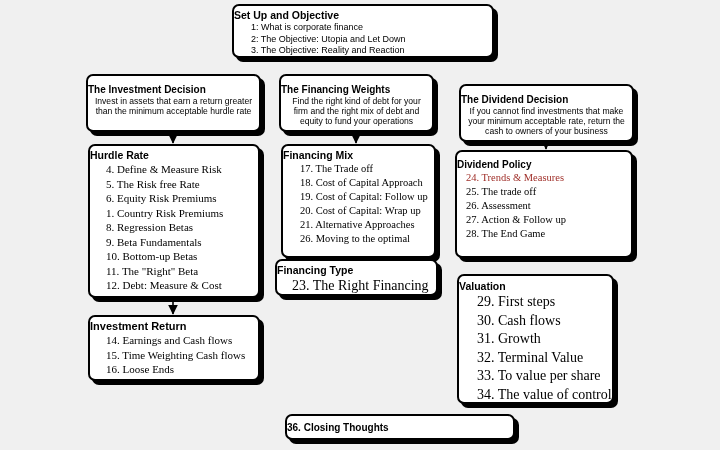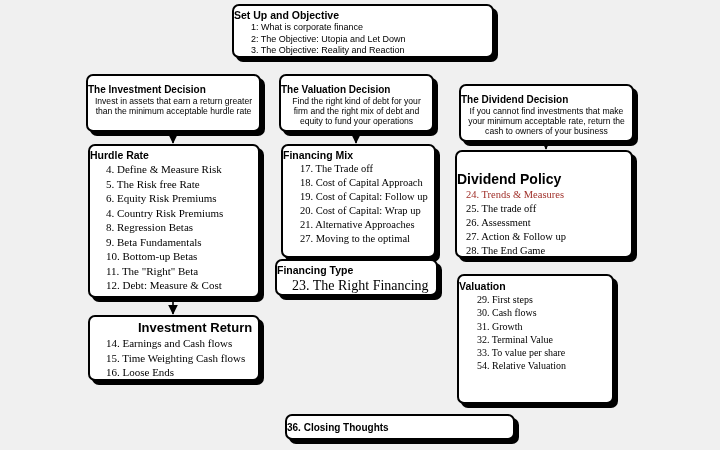--- a/index.html
+++ b/index.html
@@ -57,42 +57,42 @@
   .dec .title{font-size:10px;padding-top:8px;}
   .dec .desc{font-size:8.6px;padding:1px 5px 0 5px;}
 
   
   #box-hurdle-rate{left:88px;top:144px;width:172px;height:154px;}
   #box-hurdle-rate .title{font-size:10.5px;padding-top:3px;}
   #box-hurdle-rate .list{font-size:11px;line-height:1.32;padding-left:7px;margin-top:1px;}
 
   
   #box-investment-return{left:88px;top:315px;width:172px;height:66px;}
-  #box-investment-return .title{font-size:13px;padding-top:3px;padding-left:48px;}
+  #box-investment-return .title{font-size:11px;padding-top:3px;}
   #box-investment-return .list{font-size:11px;line-height:1.32;padding-left:7px;margin-top:1px;}
 
   
   #box-financing-mix{left:281px;top:144px;width:155px;height:114px;}
   #box-financing-mix .title{font-size:10.5px;padding-top:3px;}
   #box-financing-mix .list{font-size:10.5px;line-height:1.33;padding-left:8px;margin-top:1px;}
 
   
   #box-financing-type{left:275px;top:259px;width:163px;height:37px;}
   #box-financing-type .title{font-size:10.5px;padding-top:3px;}
   #box-financing-type .list{font-size:14px;line-height:1.3;padding-left:6px;margin-top:1px;}
 
   
   #box-dividend-policy{left:455px;top:150px;width:178px;height:108px;}
-  #box-dividend-policy .title{font-size:14px;padding-top:19px;}
+  #box-dividend-policy .title{font-size:10px;padding-top:7px;}
   #box-dividend-policy .list{font-size:10.5px;line-height:1.34;margin-top:1px;}
 
   
   #box-valuation{left:457px;top:274px;width:157px;height:130px;}
   #box-valuation .title{font-size:10.5px;padding-top:4px;}
-  #box-valuation .list{font-size:10px;line-height:1.33;padding-left:9px;margin-top:1px;}
+  #box-valuation .list{font-size:14px;line-height:1.33;padding-left:9px;margin-top:1px;}
 
   
   #box-closing{left:285px;top:414px;width:230px;height:26px;}
   #box-closing .title{font-size:10px;padding-top:6px;}
 </style>
 </head>
 <body>
 
 <svg id="canvas" viewBox="0 0 720 450" xmlns="http://www.w3.org/2000/svg">
   <defs>
@@ -116,36 +116,36 @@
       <li>3. The Objective: Reality and Reaction</li>
     </ul>
 </div>
 
 <div class="box dec" id="box-investment-decision">
   <div class="title">The Investment Decision</div>
   <div class="desc">Invest in assets that earn a return greater than the minimum acceptable hurdle rate</div>
 </div>
 
 <div class="box dec" id="box-financing-decision">
-  <div class="title">The Valuation Decision</div>
+  <div class="title">The Financing Weights</div>
   <div class="desc">Find the right kind of debt for your firm and the right mix of debt and equity to fund your operations</div>
 </div>
 
 <div class="box dec" id="box-dividend-decision">
   <div class="title">The Dividend Decision</div>
   <div class="desc">If you cannot find investments that make your minimum acceptable rate, return the cash to owners of your business</div>
 </div>
 
 <div class="box" id="box-hurdle-rate">
   <div class="title">Hurdle Rate</div>
   <ul class="list">
       <li>4. Define &amp; Measure Risk</li>
       <li>5. The Risk free Rate</li>
       <li>6. Equity Risk Premiums</li>
-      <li>4. Country Risk Premiums</li>
+      <li>1. Country Risk Premiums</li>
       <li>8. Regression Betas</li>
       <li>9. Beta Fundamentals</li>
       <li>10. Bottom-up Betas</li>
       <li>11. The "Right" Beta</li>
       <li>12. Debt: Measure &amp; Cost</li>
       <li>13. Financing Weights</li>
     </ul>
 </div>
 
 <div class="box" id="box-investment-return">
@@ -158,21 +158,21 @@
 </div>
 
 <div class="box" id="box-financing-mix">
   <div class="title">Financing Mix</div>
   <ul class="list">
       <li>17. The Trade off</li>
       <li>18. Cost of Capital Approach</li>
       <li>19. Cost of Capital: Follow up</li>
       <li>20. Cost of Capital: Wrap up</li>
       <li>21. Alternative Approaches</li>
-      <li>27. Moving to the optimal</li>
+      <li>26. Moving to the optimal</li>
     </ul>
 </div>
 
 <div class="box" id="box-financing-type">
   <div class="title">Financing Type</div>
   <ul class="list">
       <li>23. The Right Financing</li>
     </ul>
 </div>
 
@@ -188,19 +188,20 @@
 </div>
 
 <div class="box" id="box-valuation">
   <div class="title">Valuation</div>
   <ul class="list">
       <li>29. First steps</li>
       <li>30. Cash flows</li>
       <li>31. Growth</li>
       <li>32. Terminal Value</li>
       <li>33. To value per share</li>
+      <li>34. The value of control</li>
       <li>54. Relative Valuation</li>
     </ul>
 </div>
 
 <div class="box" id="box-closing">
   <div class="title">36. Closing Thoughts</div>
 </div>
 
 </body></html>

